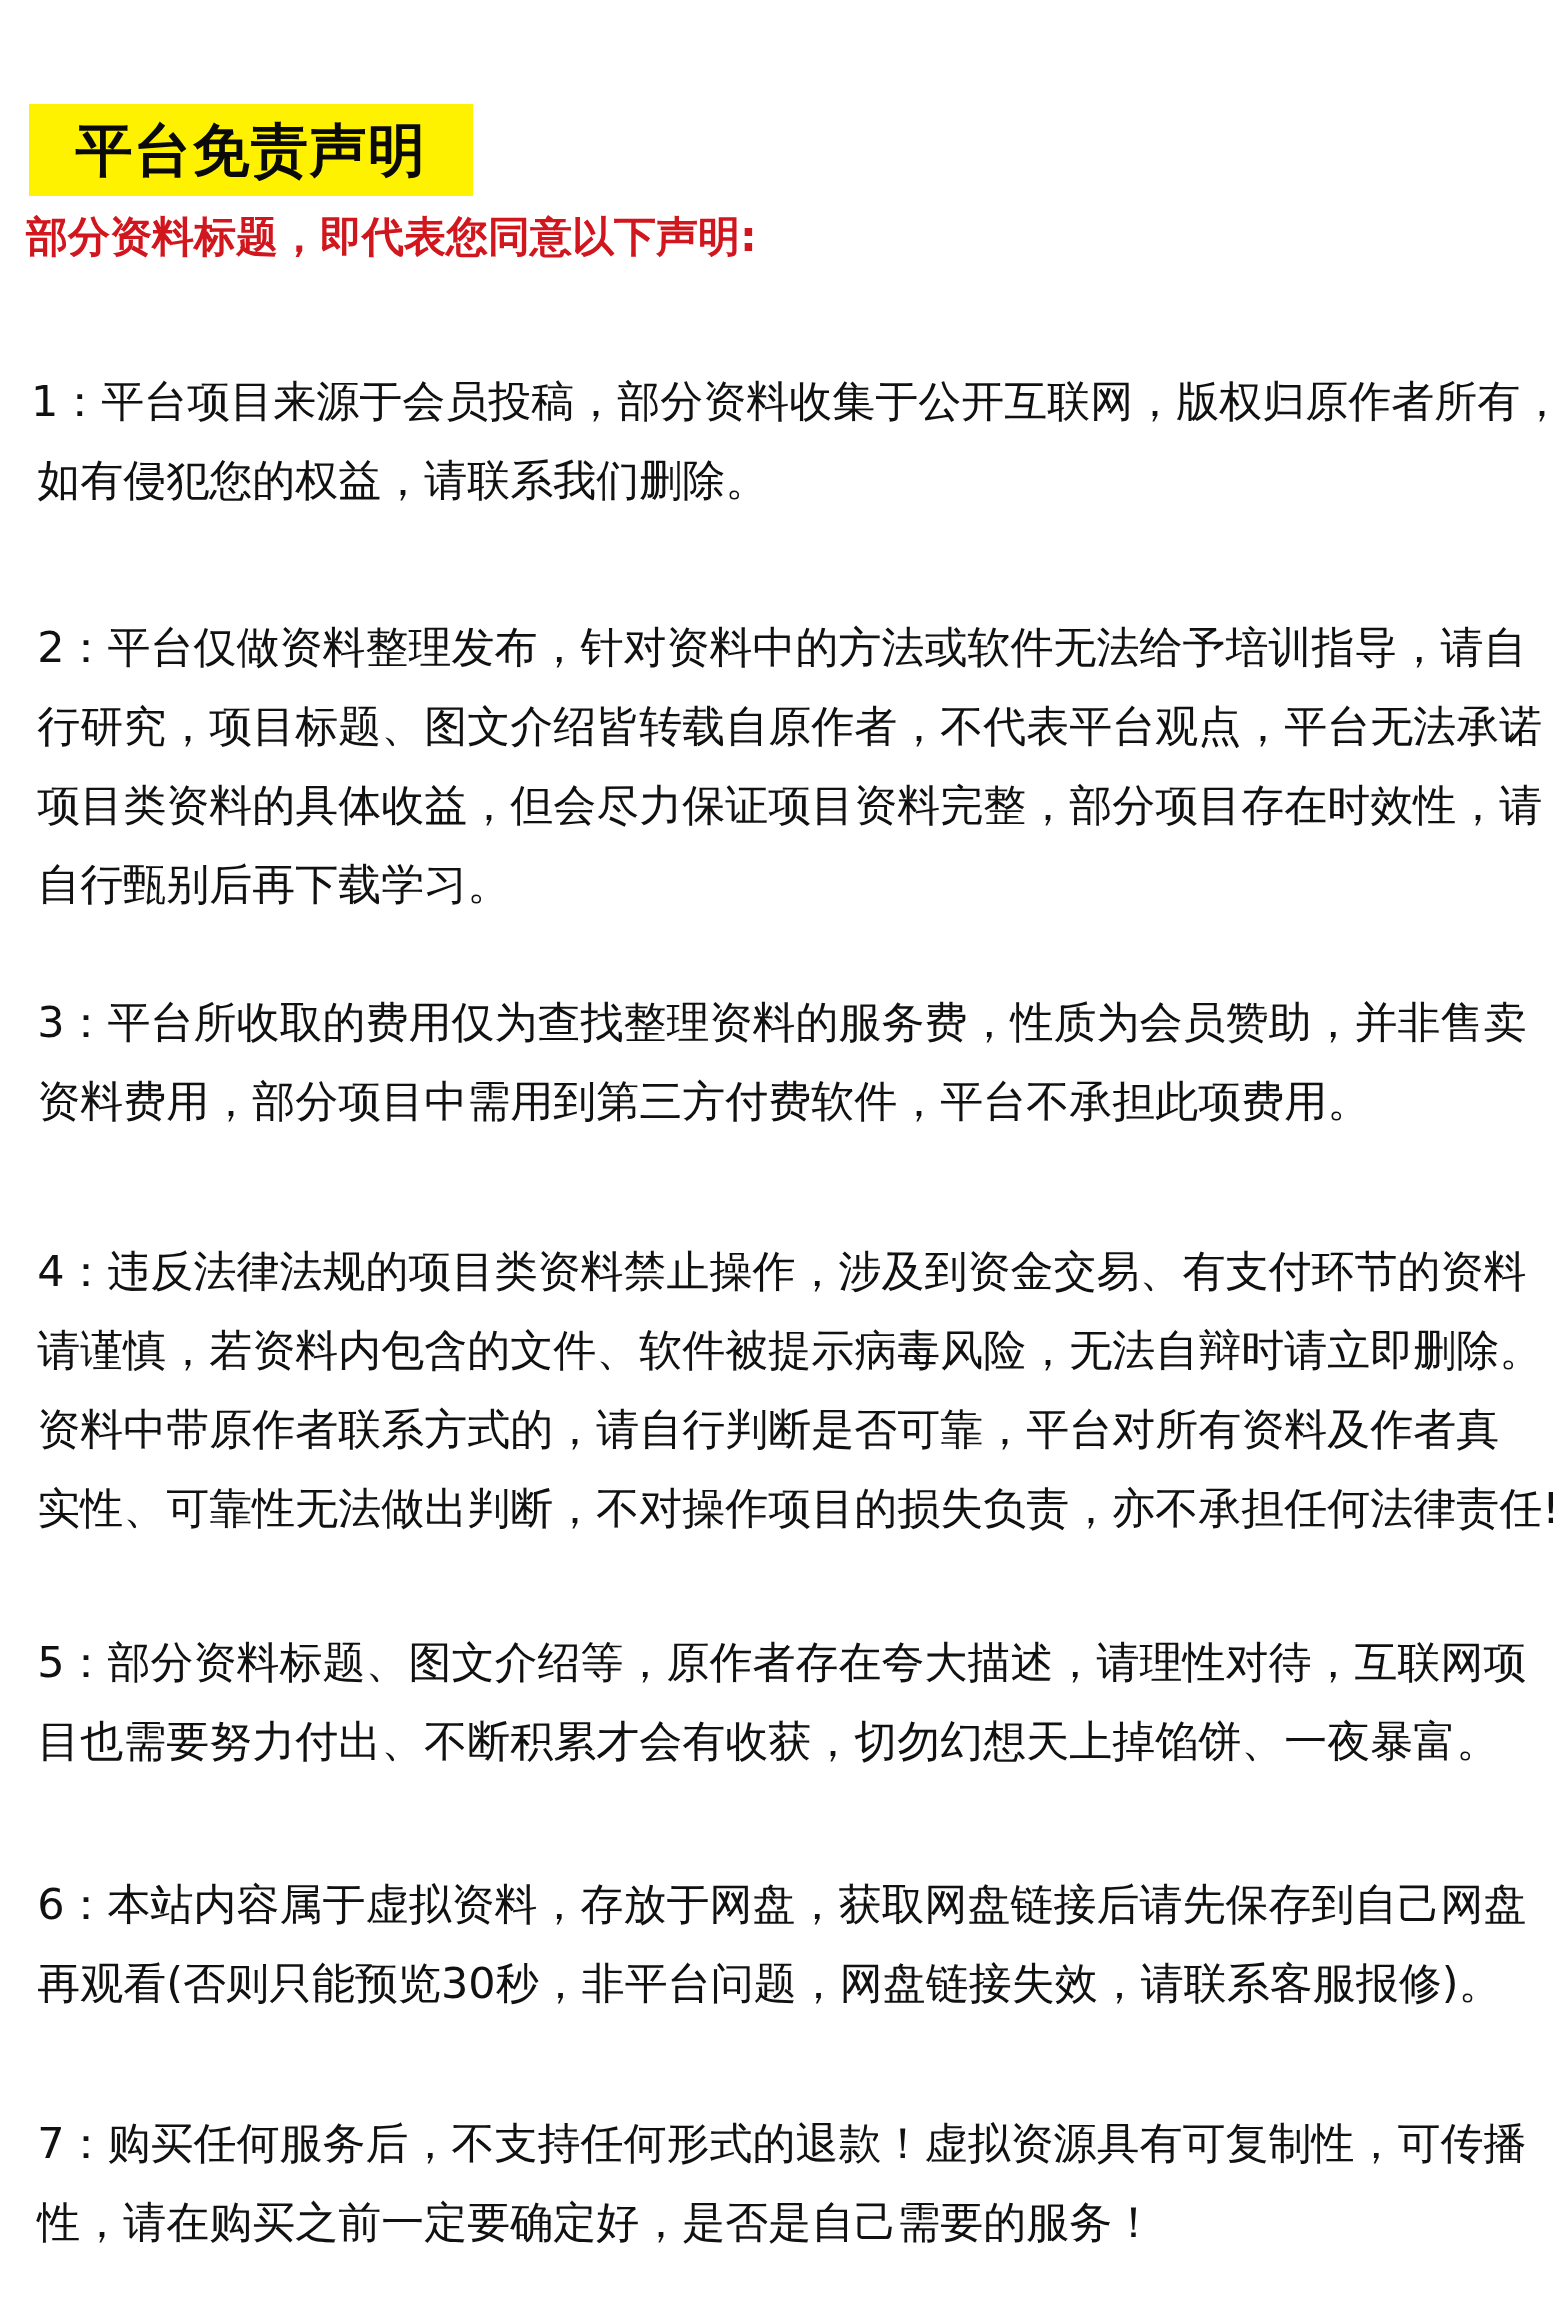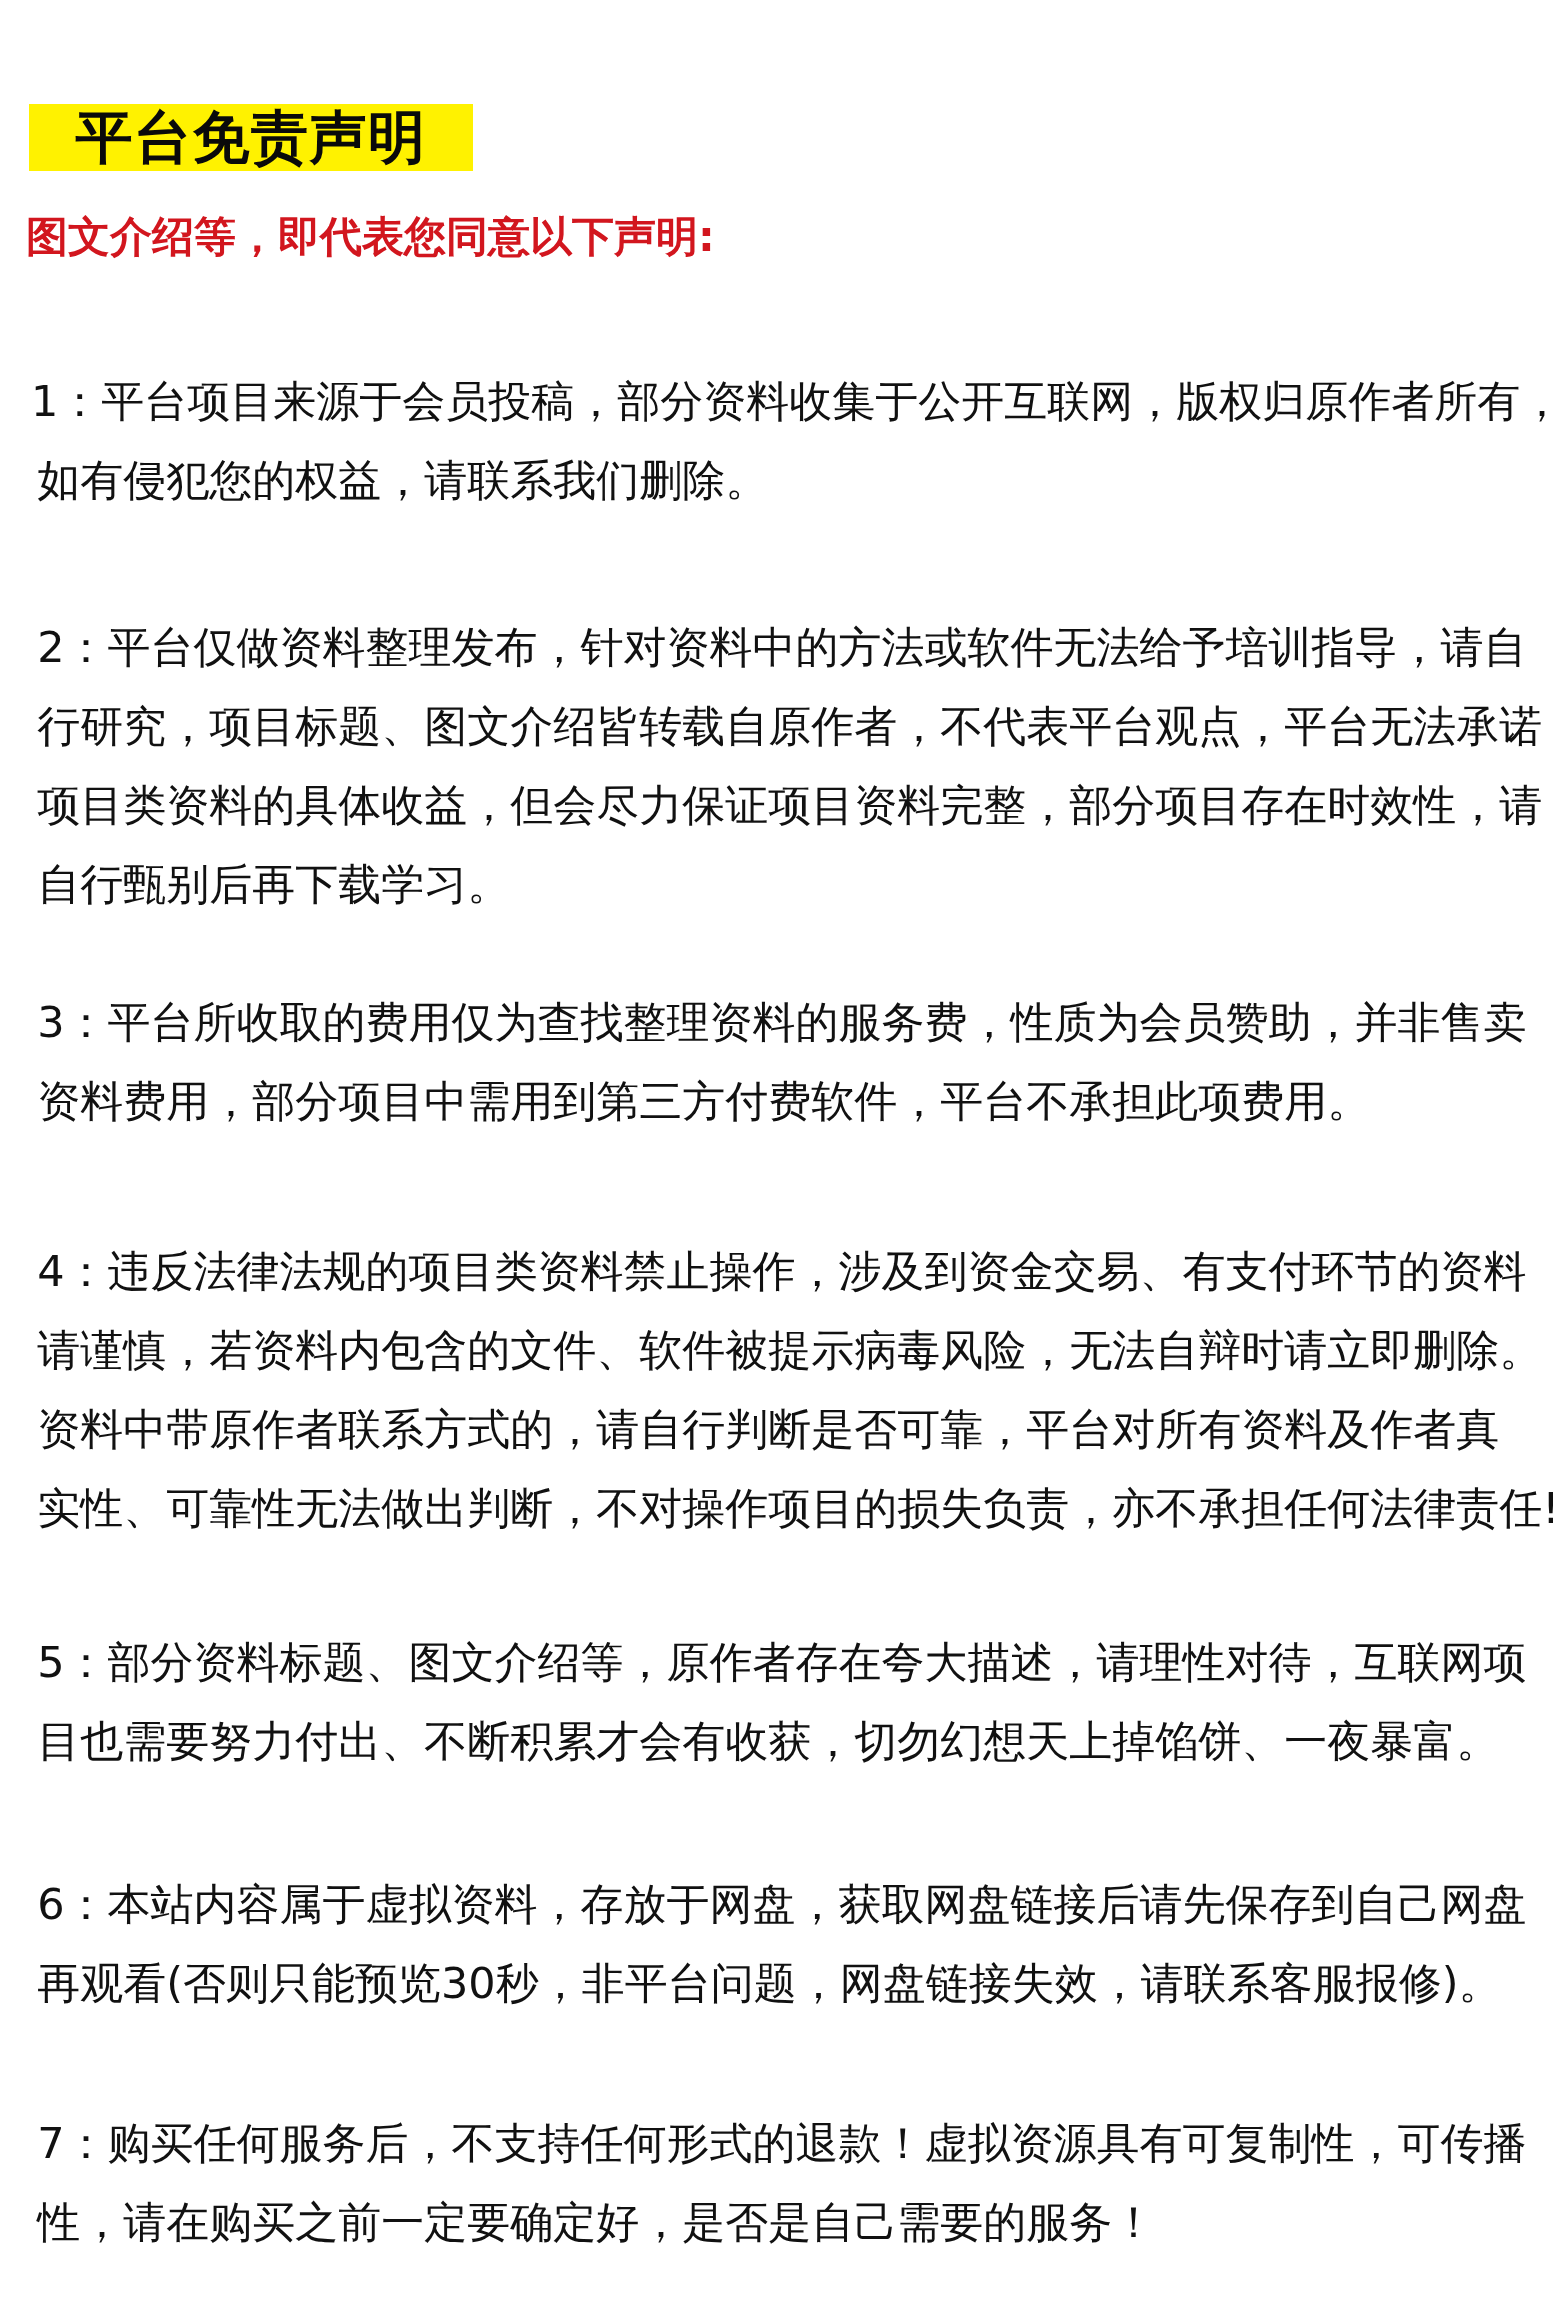--- a/index.html
+++ b/index.html
@@ -13,21 +13,21 @@
     position: relative;
     overflow: hidden;
     font-family: "DejaVu Sans", "Liberation Sans", sans-serif;
     color: #111111;
   }
   .title-box {
     position: absolute;
     left: 29px;
     top: 104px;
     width: 444px;
-    height: 67px;
+    height: 92px;
     background: #fff200;
     display: flex;
     align-items: center;
     justify-content: center;
   }
   .title-text {
     font-size: 57px;
     font-weight: bold;
     letter-spacing: 1.5px;
     color: #0a0a0a;
@@ -59,21 +59,21 @@
   }
   .line.indent { padding-left: 6.2px; }
 </style>
 </head>
 <body>
 
 <div class="title-box">
   <span class="title-text">平台免责声明</span>
 </div>
 
-<div class="subtitle">图文介绍等，即代表您同意以下声明:</div>
+<div class="subtitle">部分资料标题，即代表您同意以下声明:</div>
 
 <div class="para" style="top:362px;">
   <span class="line">1：平台项目来源于会员投稿，部分资料收集于公开互联网，版权归原作者所有，</span>
   <span class="line indent">如有侵犯您的权益，请联系我们删除。</span>
 </div>
 
 <div class="para" style="top:608px;">
   <span class="line indent">2：平台仅做资料整理发布，针对资料中的方法或软件无法给予培训指导，请自</span>
   <span class="line indent">行研究，项目标题、图文介绍皆转载自原作者，不代表平台观点，平台无法承诺</span>
   <span class="line indent">项目类资料的具体收益，但会尽力保证项目资料完整，部分项目存在时效性，请</span>

